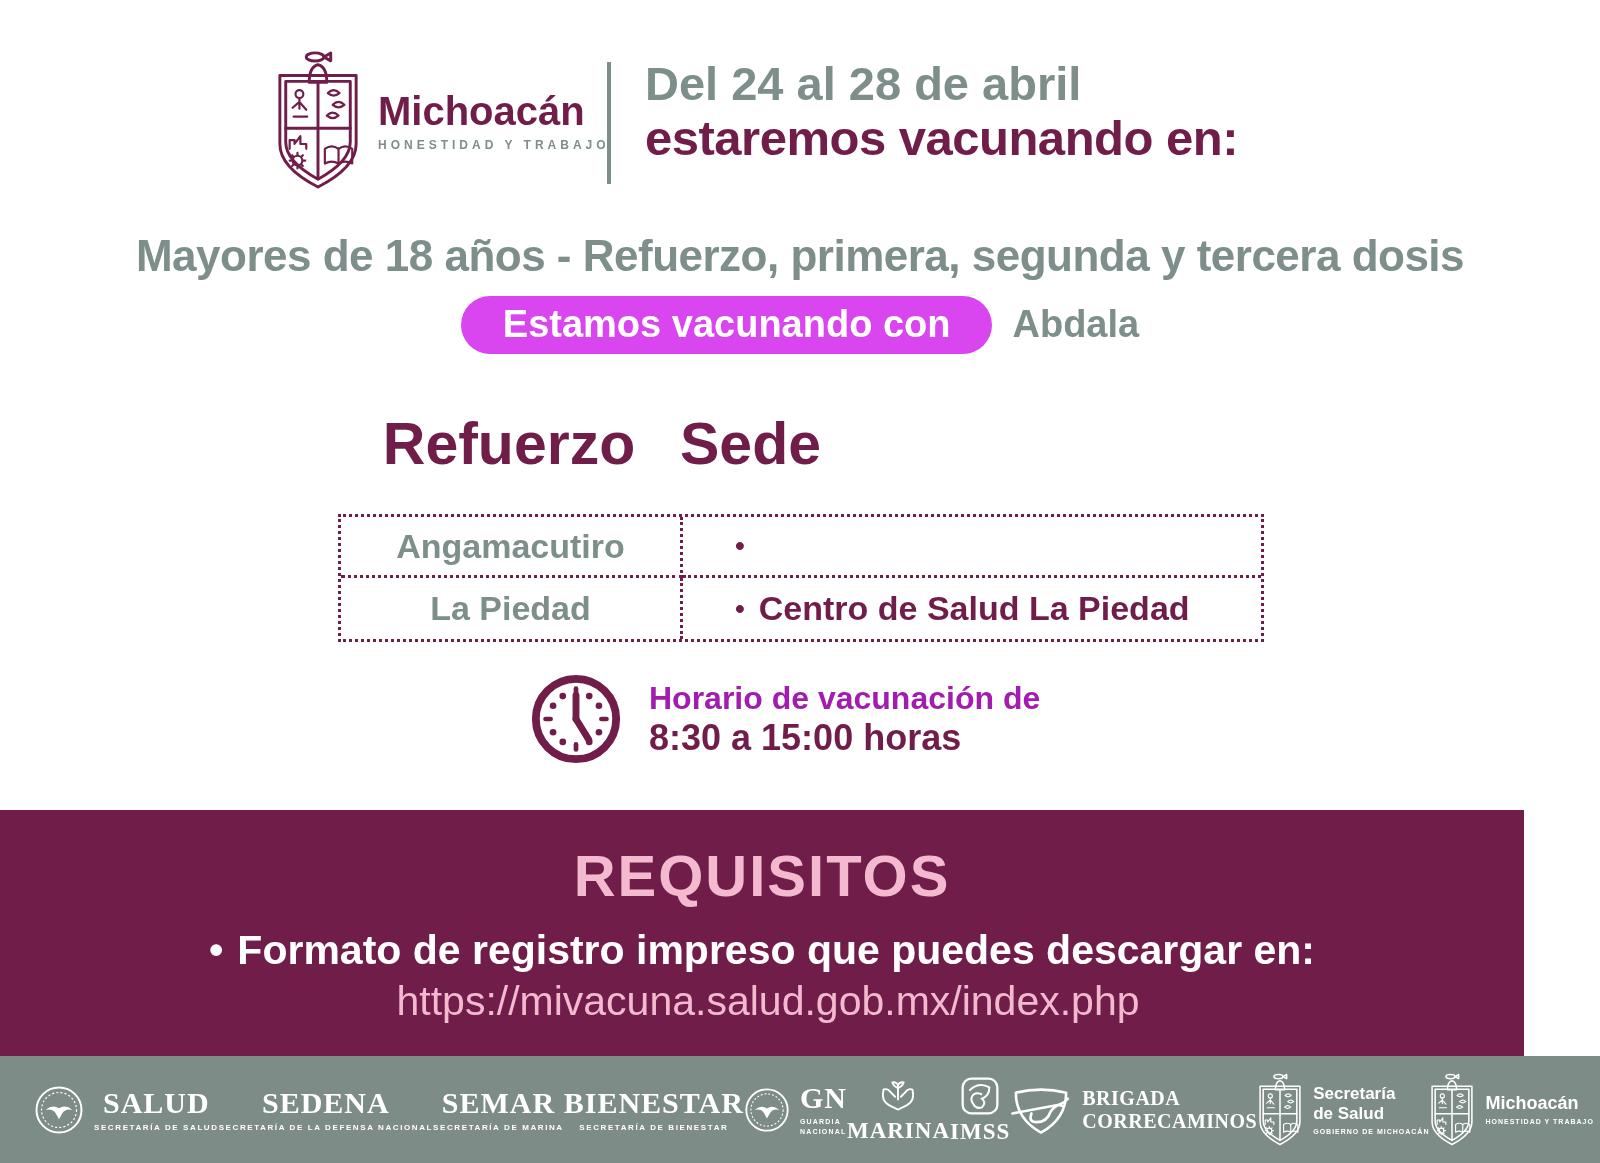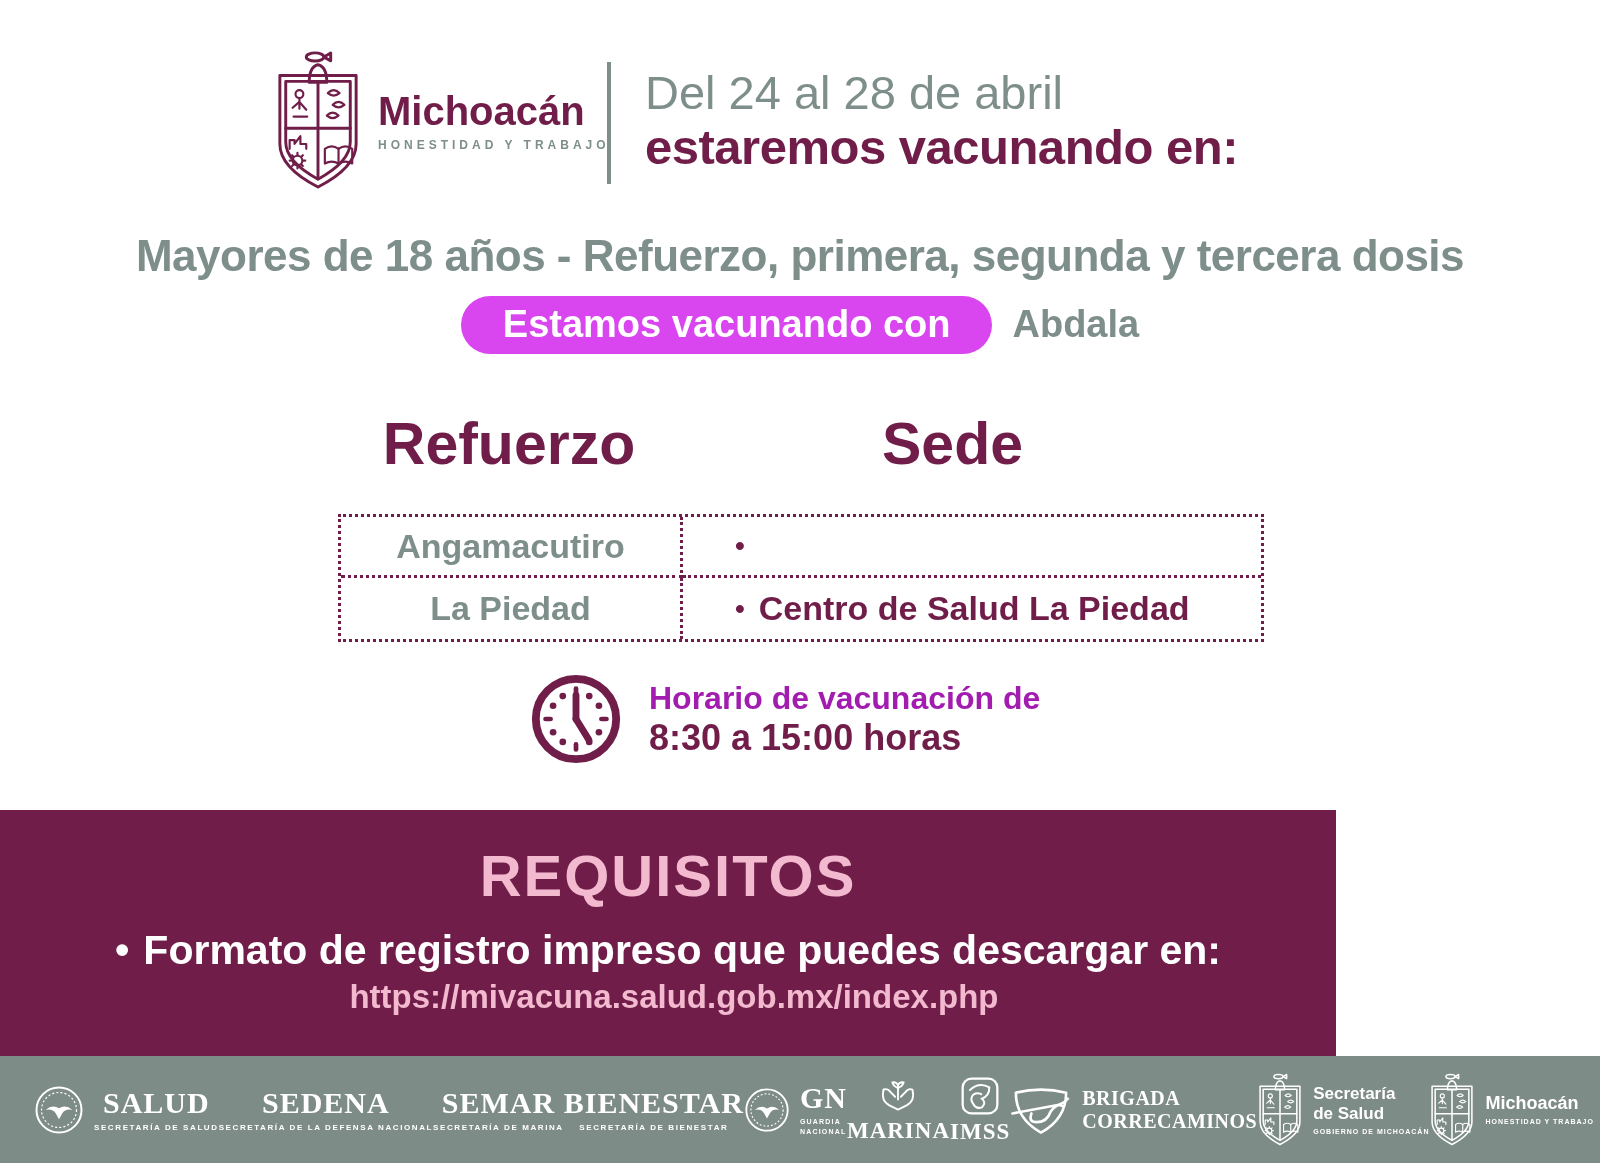--- a/index.html
+++ b/index.html
@@ -7,55 +7,55 @@
     position:relative;width:1600px;height:1163px;background:#ffffff;overflow:hidden;
     font-family:"Liberation Sans",sans-serif;
   }
   
   .logo-block{position:absolute;left:274px;top:50px;display:flex;align-items:center;gap:16px;}
   .shield-svg{color:#701E49;}
   .logo-text .logo-title{font-size:40px;font-weight:800;color:#701E49;line-height:1.05;}
   .logo-text .logo-tagline{font-size:12px;font-weight:700;color:#7D8E8B;letter-spacing:4px;margin-top:6px;}
   .header-divider{position:absolute;left:607px;top:62px;width:4px;height:122px;background:#7D8E8B;}
   .headline{position:absolute;left:645px;top:58px;}
-  .date-line{font-size:47px;font-weight:400;color:#7D8E8B;line-height:1.12;margin-top:9px;}
+  .date-line{font-size:47px;font-weight:700;color:#7D8E8B;line-height:1.12;}
   .action-line{font-size:49px;font-weight:800;color:#701E49;line-height:1.12;letter-spacing:-0.5px;}
   
   .subtitle{position:absolute;top:231px;left:0;width:100%;text-align:center;
     font-size:44px;font-weight:700;color:#7D8E8B;letter-spacing:-0.5px;}
   
   .vaccine-row{position:absolute;top:296px;left:0;width:100%;display:flex;justify-content:center;align-items:center;gap:20px;}
   .vaccine-pill{background:#d946ef;color:#fff;border-radius:34px;padding:8px 42px;
     font-size:38px;font-weight:800;line-height:1.1;}
   .vaccine-name{font-size:38px;font-weight:800;color:#7D8E8B;}
   
   .muni-header{position:absolute;left:338px;top:410px;width:342px;text-align:center;
     font-size:59px;font-weight:800;color:#701E49;}
-  .sede-header{position:absolute;left:680px;top:410px;width:545px;text-align:center;
+  .sede-header{position:absolute;left:680px;top:410px;width:545px;
     font-size:59px;font-weight:800;color:#701E49;}
   .sites-table{position:absolute;left:338px;top:514px;width:926px;
     display:grid;grid-template-columns:342px 1fr;grid-auto-rows:61px;
     border:3px dotted #701E49;box-sizing:border-box;}
   .cell{display:flex;align-items:center;box-sizing:border-box;}
   .cell-muni{justify-content:center;border-right:3px dotted #701E49;
     font-size:34px;font-weight:800;color:#7D8E8B;}
   .cell-sede{padding-left:52px;font-size:34px;font-weight:800;color:#701E49;}
   .row-top{border-bottom:3px dotted #701E49;}
   .sede-bullet{font-size:28px;margin-right:14px;color:#701E49;}
   
   .schedule{position:absolute;left:527px;top:670px;display:flex;align-items:center;gap:24px;}
   .clock-svg{color:#701E49;}
   .sched-line1{font-size:32px;font-weight:600;color:#a21caf;line-height:1.15;text-align:center;}
   .sched-line2{font-size:36px;font-weight:800;color:#701E49;line-height:1.15;}
   
-  .req-band{position:absolute;top:810px;left:0;width:1336px;height:246px;background:#701E49;text-align:center;}
+  .req-band{position:absolute;top:810px;left:0;width:1524px;height:246px;background:#701E49;text-align:center;}
   .req-title{padding-top:32px;font-size:58px;font-weight:800;color:#F2B9CF;letter-spacing:2px;}
   .req-item{margin-top:18px;font-size:41px;font-weight:700;color:#ffffff;}
   .req-bullet{margin-right:14px;}
-  .req-url{margin-top:4px;font-size:33px;font-weight:700;color:#F2B9CF;margin-left:12px;}
+  .req-url{margin-top:4px;font-size:41px;font-weight:400;color:#F2B9CF;margin-left:12px;}
   
   .footer{position:absolute;top:1056px;left:0;width:1600px;height:107px;background:#7E8C88;
     display:flex;align-items:center;justify-content:space-evenly;padding:0 34px;box-sizing:border-box;color:#ffffff;}
   .gov-logo{display:flex;align-items:center;gap:10px;color:#ffffff;}
   .gov-col{display:flex;flex-direction:column;align-items:center;}
   .serif-title{font-family:"Liberation Serif",serif;font-weight:bold;font-size:30px;letter-spacing:1px;line-height:1;}
   .serif-title-sm{font-family:"Liberation Serif",serif;font-weight:bold;font-size:23px;letter-spacing:1px;line-height:1;}
   .logo-sub{font-size:8px;font-weight:700;letter-spacing:1.6px;margin-top:5px;white-space:nowrap;}
   .gn-sub{font-size:7px;font-weight:700;letter-spacing:1.2px;line-height:1.3;text-align:left;margin-top:4px;}
   .brigada-text{font-family:"Liberation Serif",serif;font-weight:bold;font-size:20px;line-height:1.15;letter-spacing:0.5px;}

